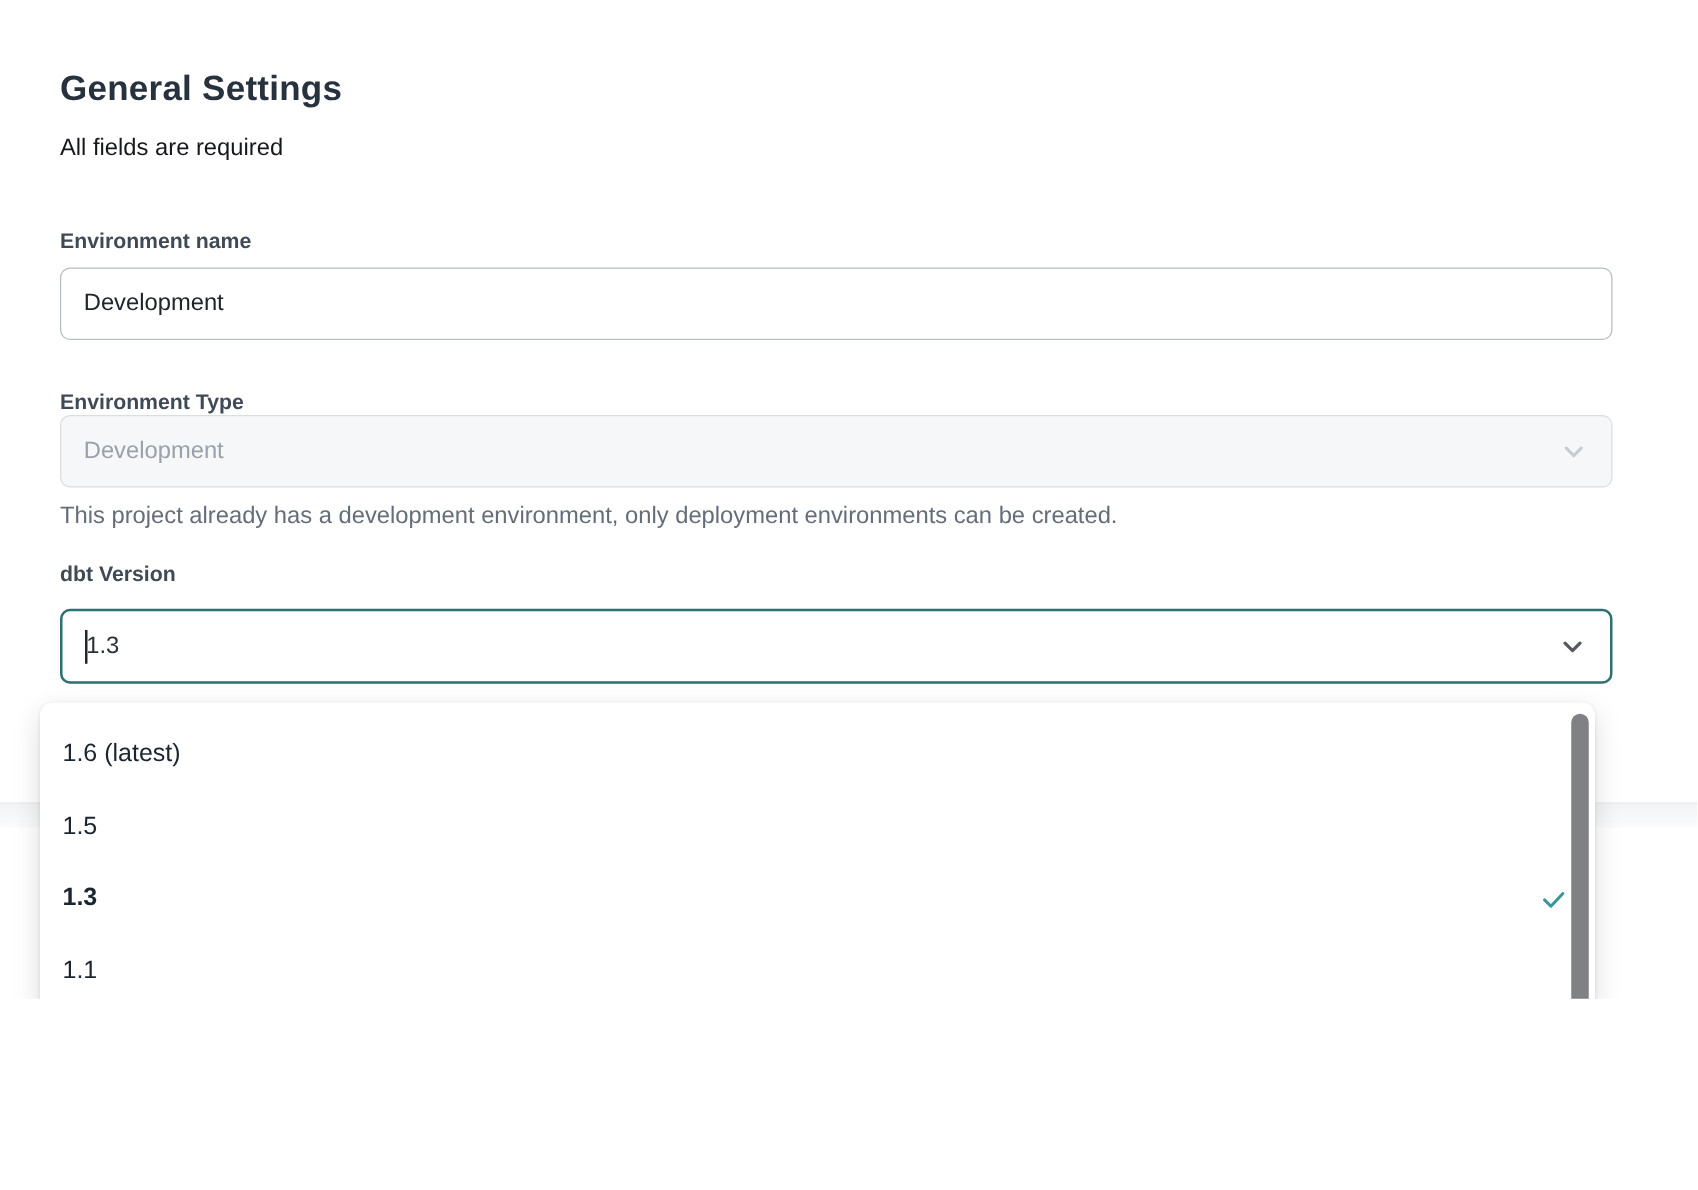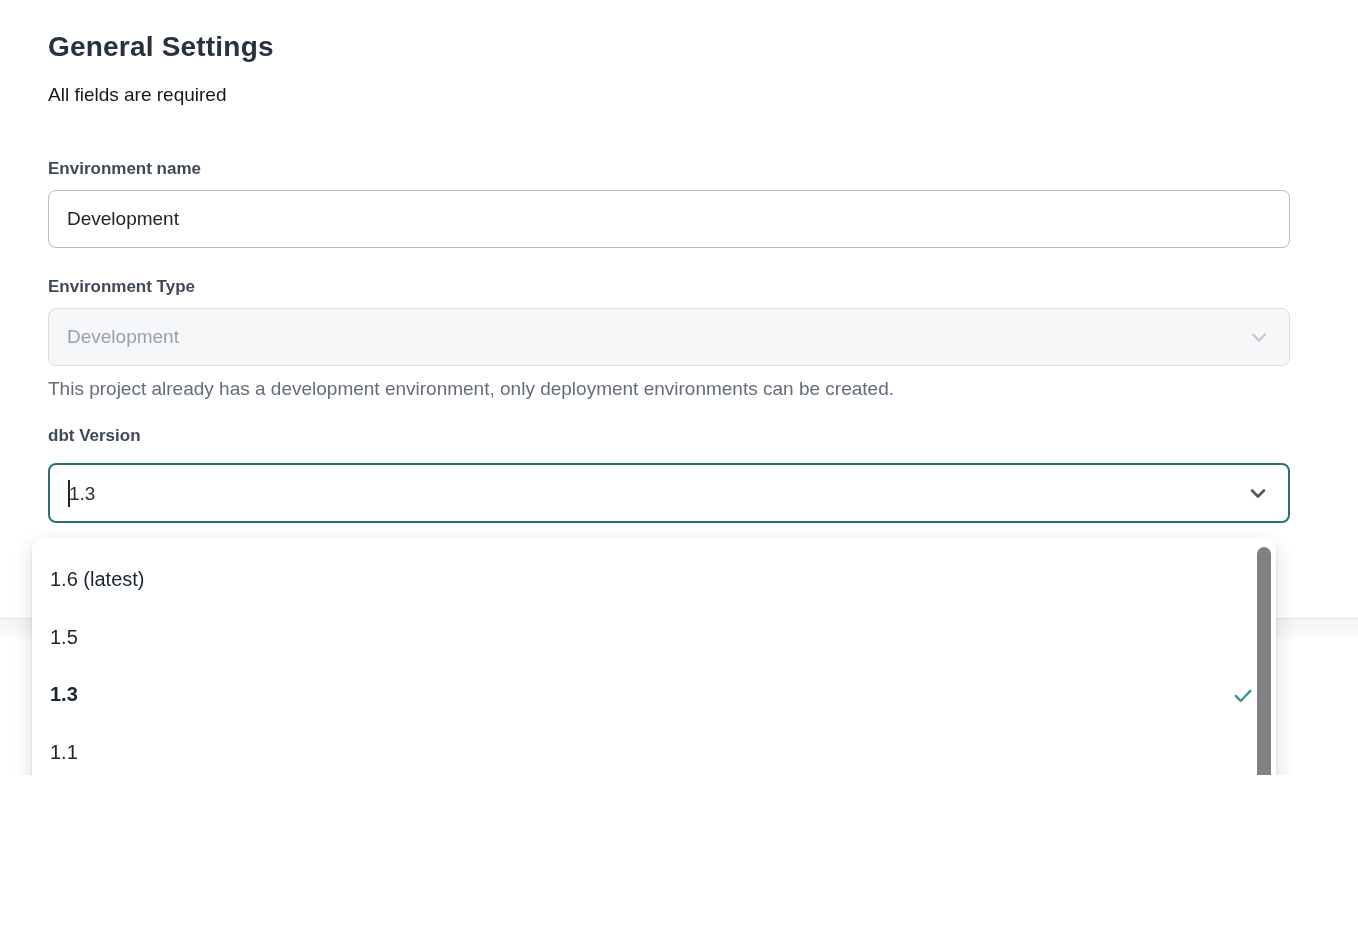--- a/index.html
+++ b/index.html
@@ -1,18 +1,18 @@
 <!DOCTYPE html>
 <html><head>
 <meta charset="utf-8">
 <style>
   html,body{margin:0;padding:0;background:#ffffff;}
   body{width:1358px;height:952px;overflow:hidden;
        font-family:"Liberation Sans", sans-serif;color:#16181d;}
-  .screen{position:relative;width:1358px;height:775px;overflow:hidden;background:#fff;}
+  .screen{position:relative;width:1358px;height:775px;overflow:hidden;background:#fff;margin-top:24px;}
 
   
   .section-band{position:absolute;left:0;width:1358px;
     border-top:1px solid #e6e8eb;
     background:linear-gradient(180deg,#f2f4f6 0%,#fafbfc 100%);z-index:1;}
   .band-1{top:618px;height:19px;}
   .band-2{top:822px;height:20px;}
   .bottom-fade{position:absolute;left:0;top:933px;width:1358px;height:19px;
     background:linear-gradient(180deg,#fcfcfc 0%,#e9eaeb 100%);z-index:1;}
   .danger-btn{position:absolute;left:52px;top:947px;width:145px;height:44px;
@@ -22,21 +22,21 @@
   
   .page-title{position:absolute;left:48px;top:31px;margin:0;
     font-size:28px;font-weight:700;color:#28323e;letter-spacing:.2px;}
   .page-subtitle{position:absolute;left:48px;top:84px;margin:0;
     font-size:19px;font-weight:400;color:#16181d;text-align:right;}
 
   
   .field-label{position:absolute;left:48px;margin:0;
     font-size:17px;font-weight:700;color:#404a56;text-align:center;}
   .lbl-env-name{top:159px;}
-  .lbl-env-type{top:277px;}
+  .lbl-env-type{top:288px;}
   .lbl-dbt-version{top:426px;}
 
   .text-input{position:absolute;left:48px;width:1242px;height:58px;
     box-sizing:border-box;border:1px solid #b7bdc4;border-radius:8px;
     background:#fff;font-family:"Liberation Sans",sans-serif;
     font-size:19px;color:#20242b;padding:0 18px;outline:none;}
   .inp-env-name{top:190px;}
 
   .select-box{position:absolute;left:48px;width:1242px;height:58px;
     box-sizing:border-box;border-radius:8px;display:flex;align-items:center;

